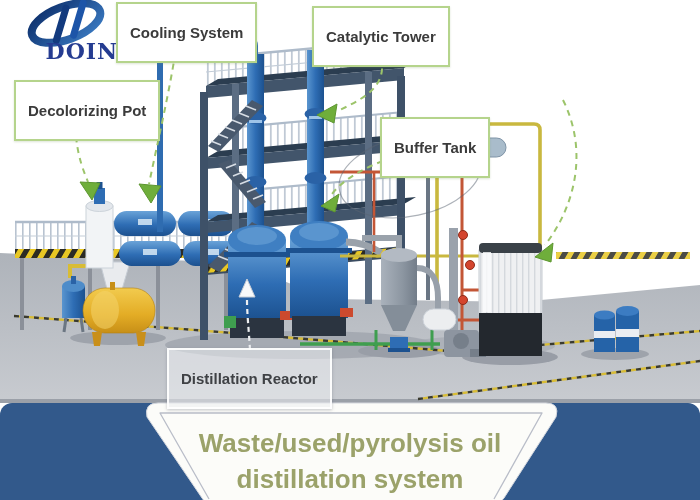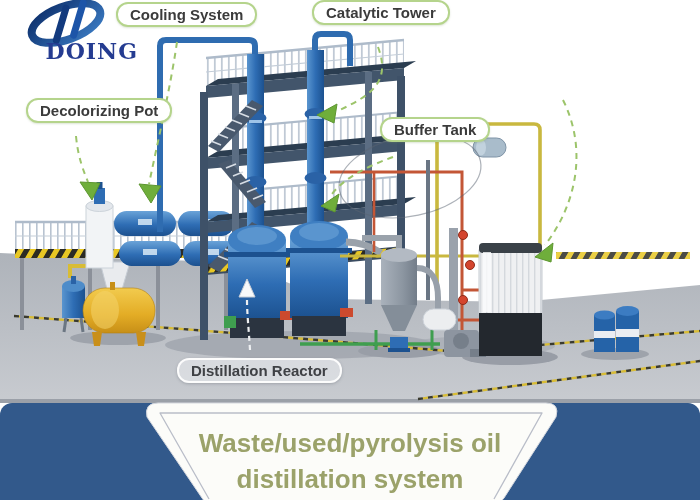--- a/index.html
+++ b/index.html
@@ -3,22 +3,22 @@
 <meta charset="utf-8">
 <style>
   html,body{margin:0;padding:0;}
   body{width:700px;height:500px;overflow:hidden;background:#fff;
        font-family:"Liberation Sans", sans-serif;}
   .stage{position:relative;width:700px;height:500px;background:#fff;}
   svg{display:block;}
   #scene{position:absolute;left:0;top:0;}
 
   
-  .lbl{position:absolute;background:#fff;border:2px solid #b5d48c;border-radius:12px;
-       padding:2px 12px;font-size:15px;font-weight:bold;color:#3b3b3b;white-space:nowrap;
+  .lbl{position:absolute;background:#fff;border:2px solid #b5d48c;border-radius:0;
+       padding:20px 12px;font-size:15px;font-weight:bold;color:#3b3b3b;white-space:nowrap;
        box-shadow:0 1px 2px rgba(120,150,90,.25);z-index:30;}
   .lbl.gray{border-color:rgba(255,255,255,.9);background:rgba(235,237,240,.55);
        box-shadow:0 1px 3px rgba(90,95,105,.35);color:#3f4145;}
 
   
   .logo{position:absolute;left:18px;top:2px;width:120px;height:66px;z-index:30;}
   .logo-text{position:absolute;left:0;top:36px;width:120px;text-align:right;
        font-family:"DejaVu Serif","Liberation Serif",serif;font-weight:bold;
        font-size:22px;letter-spacing:1px;color:#253c91;}
 
@@ -323,24 +323,24 @@
       <line x1="-15" y1="13" x2="5" y2="-14" stroke="#123a7e" stroke-width="7" stroke-linecap="round"></line>
       <line x1="3" y1="14" x2="23" y2="-13" stroke="#1d55a8" stroke-width="7" stroke-linecap="round"></line>
     </g>
   </svg>
 
   <div class="logo">
     <div class="logo-text">DOING</div>
   </div>
 
   <div class="lbl" style="left:116px;top:2px;">Cooling System</div>
-  <div class="lbl" style="left:312px;top:0;">Catalytic Tower</div>
-  <div class="lbl" style="left:14px;top:98px;margin-left:12px;">Decolorizing Pot</div>
+  <div class="lbl" style="left:312px;top:6px;">Catalytic Tower</div>
+  <div class="lbl" style="left:14px;top:80px;">Decolorizing Pot</div>
   <div class="lbl" style="left:380px;top:117px;">Buffer Tank</div>
-  <div class="lbl gray" style="left:167px;top:358px;margin-left:10px;">Distillation Reactor</div>
+  <div class="lbl gray" style="left:167px;top:348px;">Distillation Reactor</div>
 
   <div class="banner-bar"></div>
   <svg id="banner-svg" width="700" height="100" viewBox="0 400 700 100">
     <path d="M147,417 Q144,403 158,403 L546,403 Q560,403 556,417 L504,498 Q499,505 490,505 L215,505 Q206,505 202,498 Z" fill="#fcfcf9" stroke="#d4d7de" stroke-width="1"></path>
     <path d="M209,499 L160,413 L542,413 L494,499" fill="none" stroke="#b9bdc8" stroke-width="1.3" stroke-linejoin="round"></path>
   </svg>
   <div class="banner-text">
     <div class="banner-line">Waste/used/pyrolysis oil</div>
     <div class="banner-line">distillation system</div>
   </div>

